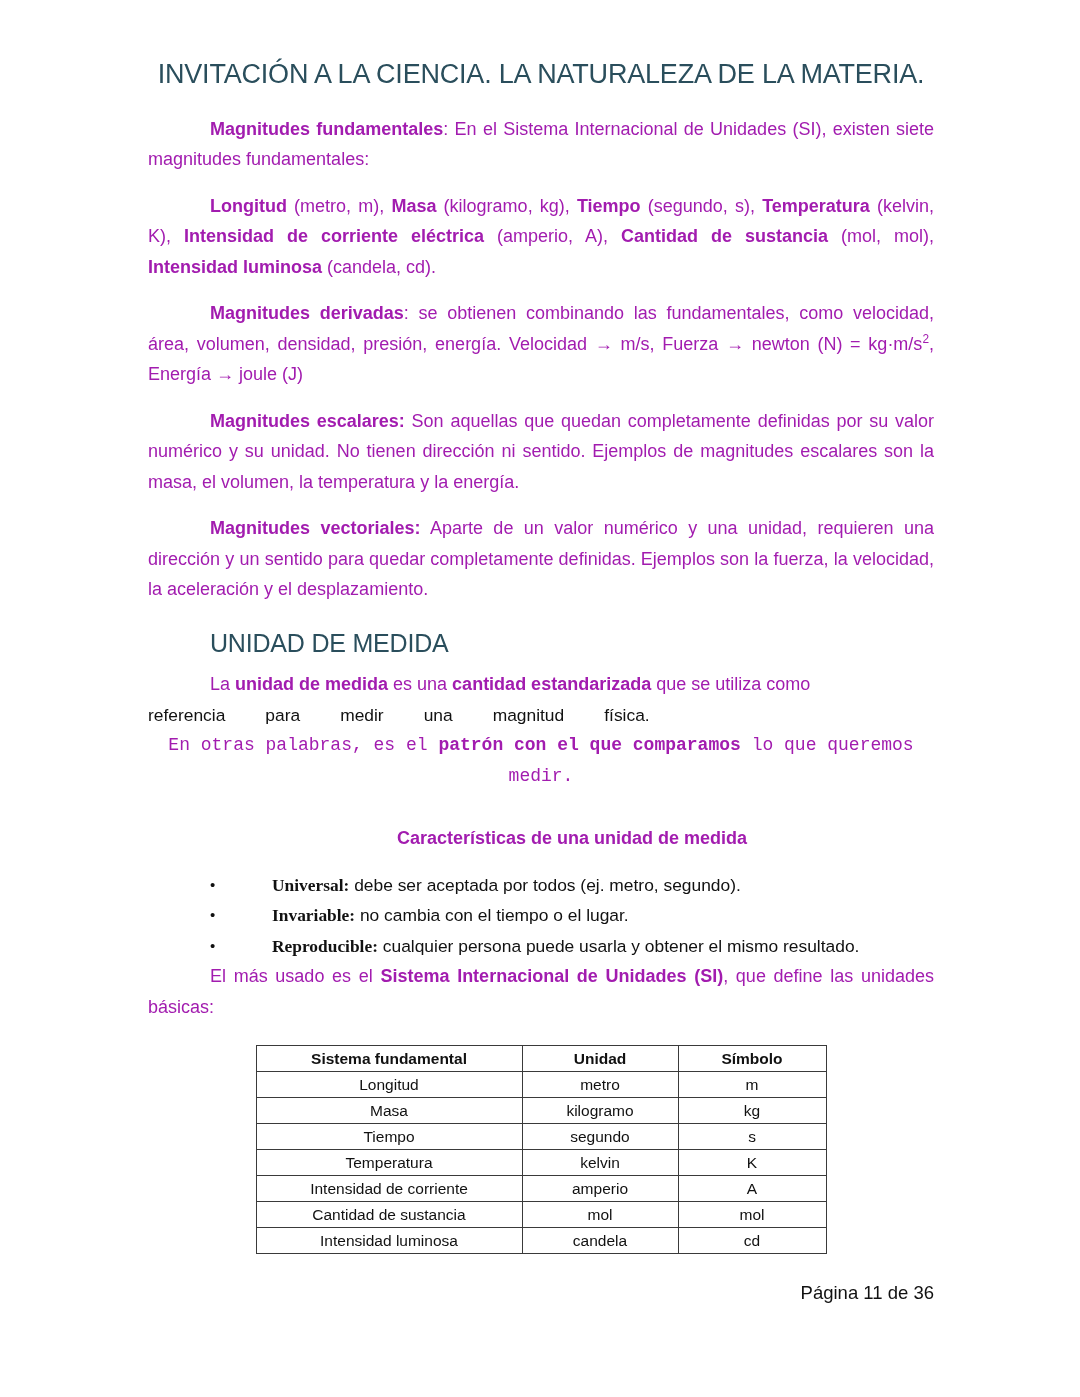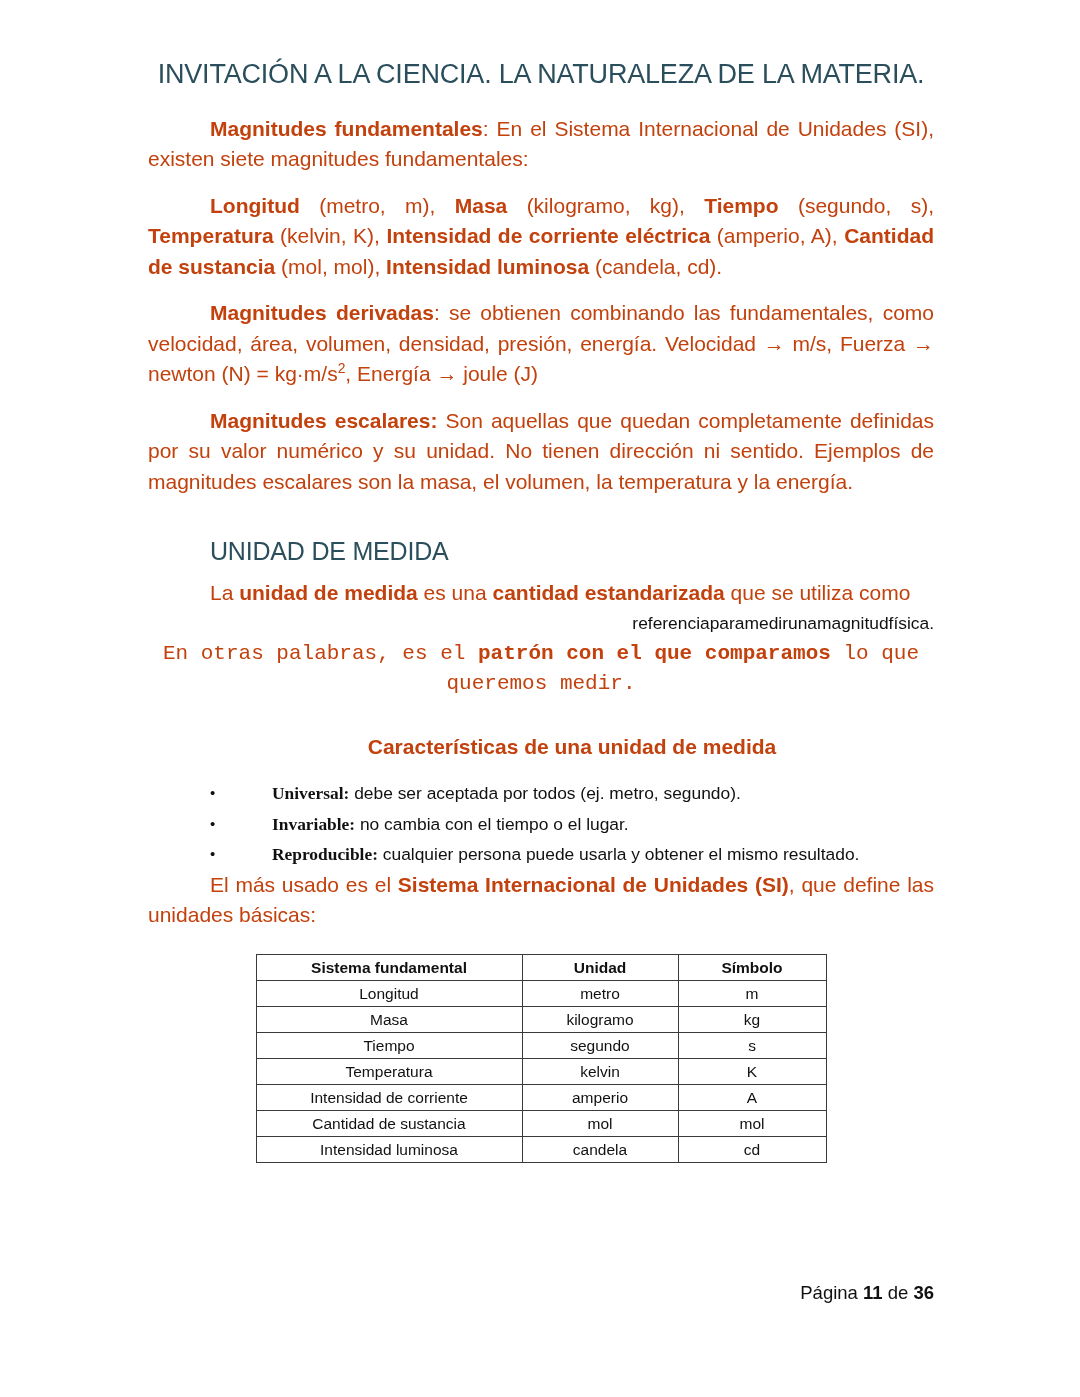--- a/index.html
+++ b/index.html
@@ -47,42 +47,43 @@
     font-size: 25px;
     font-weight: 400;
     letter-spacing: -0.2px;
     margin: 0;
     padding-left: 62px;
     line-height: 1.3;
   }
 
   
   p.body {
-    font-size: 21px;
+    font-size: 18px;
     line-height: 30.5px;
     text-align: justify;
     text-justify: inter-word;
     margin: 0;
-    color: #c2410c;
+    color: #a21caf;
     -webkit-hyphens: none;
     hyphens: none;
   }
   p.body.indent { text-indent: 62px; }
   p.body b { font-weight: 700; }
   sup {
     font-size: 0.66em;
     vertical-align: super;
     line-height: 0;
   }
 
   
   .stretch-line {
     display: flex;
-    justify-content: flex-end;
+    justify-content: flex-start;
     width: 100%;
+    gap: 40px;
   }
   .stretch-line > span { white-space: nowrap; }
 
   
   .bullet-row {
     font-size: 17.4px;
     line-height: 30.5px;
     position: relative;
     text-align: justify;
     margin: 0;
@@ -134,21 +135,21 @@
   
   .footer {
     position: absolute;
     right: 146px;
     top: 1282px;
     font-size: 18.5px;
     color: #111111;
     text-align: right;
     white-space: nowrap;
   }
-  .footer b { font-weight: 700; }
+  .footer b { font-weight: 400; }
 
   .gap-sm { height: 10px; }
   .gap-md { height: 16px; }
   .gap-lg { height: 22px; }
 </style>
 </head>
 <body>
 
 <div class="page">
   <div class="content">
@@ -166,20 +167,21 @@
     <div class="gap-md"></div>
 
     <p class="body indent"><b>Magnitudes derivadas</b><span>: se obtienen combinando las fundamentales, como velocidad, área, volumen, densidad, presión, energía. Velocidad → m/s, Fuerza → newton (N) = kg·m/s</span><sup>2</sup><span>, Energía → joule (J)</span></p>
 
     <div class="gap-md"></div>
 
     <p class="body indent"><b>Magnitudes escalares:</b><span> Son aquellas que quedan completamente definidas por su valor numérico y su unidad. No tienen dirección ni sentido. Ejemplos de magnitudes escalares son la masa, el volumen, la temperatura y la energía.</span></p>
 
     <div class="gap-md"></div>
 
+    <p class="body indent"><b>Magnitudes vectoriales:</b><span> Aparte de un valor numérico y una unidad, requieren una dirección y un sentido para quedar completamente definidas. Ejemplos son la fuerza, la velocidad, la aceleración y el desplazamiento.</span></p>
 
     <div class="gap-lg"></div>
 
     <h2 class="section-heading">UNIDAD DE MEDIDA</h2>
 
     <div class="gap-sm"></div>
 
     <p class="body indent" style="text-align:left;"><span>La </span><b>unidad de medida</b><span> es una </span><b>cantidad estandarizada</b><span> que se utiliza como</span></p>
 
     <div class="bullet-row" style="line-height:30.5px;">

